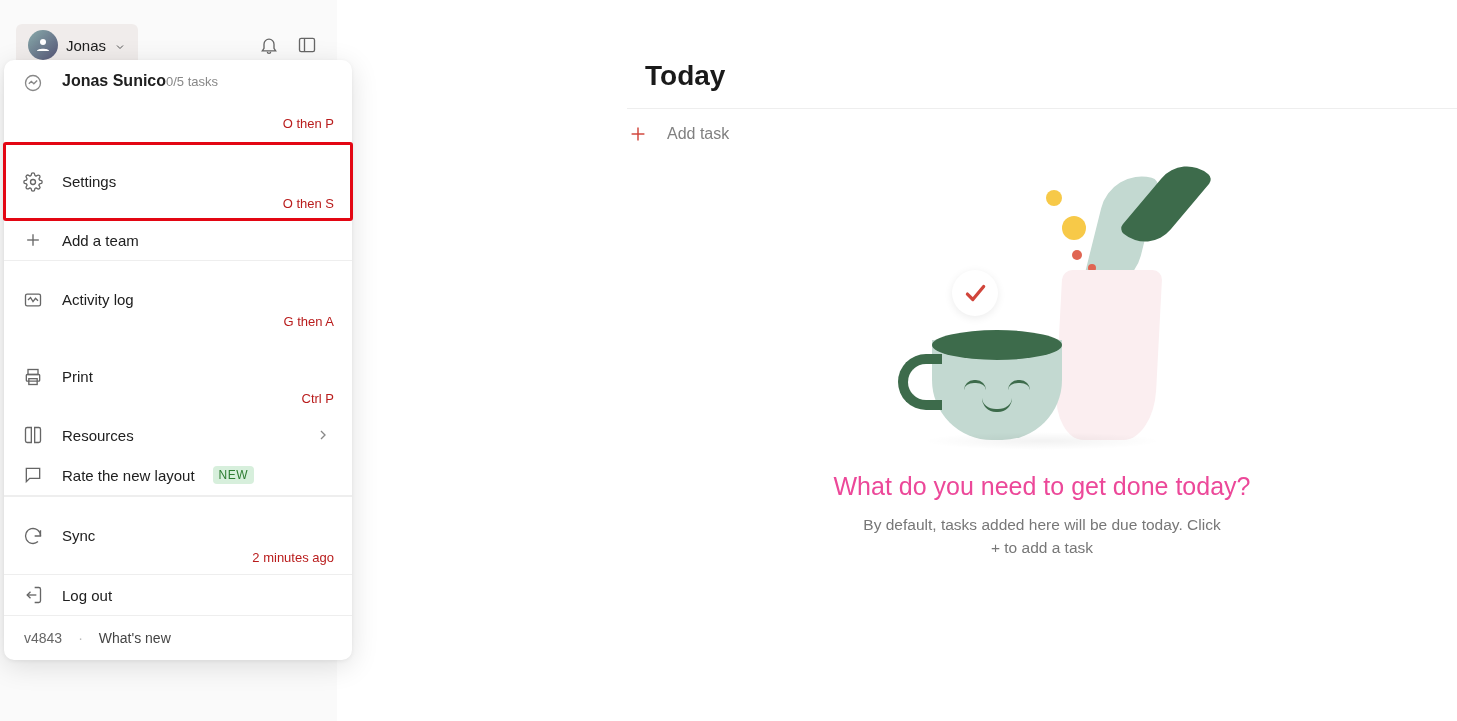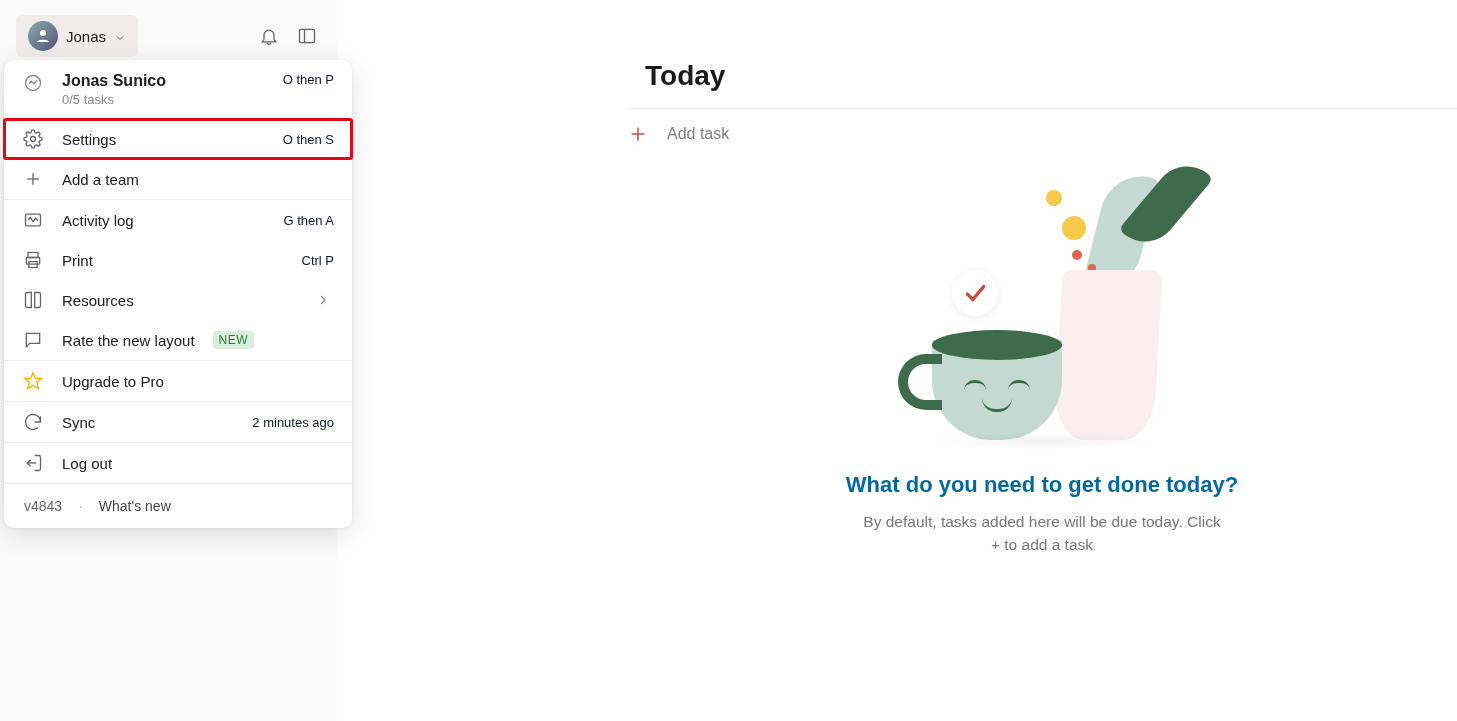--- a/index.html
+++ b/index.html
@@ -3,21 +3,21 @@
 <meta charset="utf-8">
 <style>
   * { box-sizing: border-box; margin: 0; padding: 0; }
   html, body { width: 100%; height: 100%; font-family: "Segoe UI", -apple-system, Helvetica, Arial, sans-serif; }
   body { background: #ffffff; color: #202020; overflow: hidden; }
 
   .app { display: flex; width: 1457px; height: 721px; position: relative; }
 
   
   .sidebar { width: 337px; background: #fafafa; position: relative; flex-shrink: 0; }
-  .sidebar-header { display: flex; align-items: center; padding: 15px 16px; gap: 10px; }
+  .sidebar-header { display: flex; align-items: center; padding: 24px 16px; gap: 10px; }
   .avatar { width: 30px; height: 30px; border-radius: 50%; background: linear-gradient(135deg,#8aa,#557); display:flex; align-items:center; justify-content:center; color:#fff; font-size:12px; }
   .user-chip { display: flex; align-items: center; gap: 8px; background: #f0eceb; padding: 6px 12px; border-radius: 6px; cursor: pointer; }
   .user-chip .name { font-size: 15px; }
   .chev { width:12px;height:12px; }
   .header-spacer { flex: 1; }
   .header-icon { width: 28px; height: 28px; display:flex; align-items:center; justify-content:center; color:#555; cursor:pointer; }
 
   
   .menu {
     position: absolute;
@@ -34,25 +34,25 @@
   .menu-section-divider { height:1px; background:#eee; margin: 0; }
   .menu-item {
     display: flex; align-items: center;
     padding: 9px 18px;
     gap: 18px;
     cursor: pointer;
     min-height: 40px;
   }
   .menu-item.tall { padding: 12px 18px; align-items: flex-start; }
   .menu-item .mi-icon { width: 22px; height: 22px; flex-shrink:0; display:flex; align-items:center; justify-content:center; color:#666; }
-  .menu-item .mi-body { flex: 1; display:flex; flex-direction:column; }
+  .menu-item .mi-body { flex: 1; display:flex; }
   .mi-title { font-weight: 600; font-size: 16px; }
   .mi-sub { font-size: 13px; color: #888; margin-top:2px; }
   .mi-label { font-size: 15px; }
-  .mi-hint { font-size: 13px; color: #0f172a; white-space: nowrap; }
+  .mi-hint { font-size: 13px; color: #b91c1c; white-space: nowrap; margin-top: 44px; }
 
   .menu-item.highlighted { outline: 3px solid #e30613; outline-offset:-2px; border-radius:2px; }
 
   .badge-new {
     background:#d7efdc; color:#2e7d32; font-size:12px; font-weight:400;
     padding:2px 6px; border-radius:4px; letter-spacing:0.5px;
   }
 
   .star-icon svg { color:#f5b400; }
   .menu-footer { display:flex; align-items:center; gap:16px; padding:14px 20px; font-size:14px; color:#666;text-align:right; }
@@ -63,21 +63,21 @@
   .main { flex:1; padding: 60px 0 0 0; position:relative; }
   .main-inner { margin: 0 0 0 290px; max-width: 1000px; position:relative; }
   .page-title { font-size: 28px; font-weight: 700; color:#1a1a1a; padding-bottom: 16px; margin-left: 18px; }
   .title-row { border-bottom: 1px solid #eee; }
   .add-task-row { display:flex; align-items:center; gap:18px; padding:14px 0; cursor:pointer; }
   .plus { width:22px;height:22px; color:#d1453b; display:flex;align-items:center;justify-content:center; }
   .add-task-text { color:#808080; font-size:16px; }
 
   
   .empty { position:absolute; top:100px; left:50%; transform:translateX(-50%); width: 510px; text-align:center; }
-  .empty-title { font-size: 22px; font-weight:700; margin-top: 12px; color:#0369a1; }
+  .empty-title { font-size: 25px; font-weight:400; margin-top: 12px; color:#ec4899; }
   .empty-sub { font-size: 15.5px; color:#777; margin-top:12px; line-height:1.5; max-width:360px; margin-left:auto; margin-right:auto; }
   .illus { width: 300px; height: 300px; margin: 0 auto 8px auto; position: relative; }
 
   
   .vase { position:absolute; right:34px; bottom:20px; width:100px; height:170px; background:#fbeef0; border-radius: 10px 10px 30px 30px / 10px 10px 50px 50px; transform: skewX(-3deg); }
   .leaf1 { position:absolute; right:46px; top:12px; width:50px; height:120px; background:#c3d9d1; border-radius: 50px 10px 50px 10px; transform: rotate(14deg); }
   .leaf2 { position:absolute; right:6px; top:-6px; width:40px; height:100px; background:#3d6b4b; border-radius: 40px 8px 40px 8px; transform: rotate(40deg); }
   .dot1 { position:absolute; right:130px; top:30px; width:16px;height:16px; background:#f7c948; border-radius:50%; }
   .dot2 { position:absolute; right:106px; top:56px; width:24px;height:24px; background:#f7c948; border-radius:50%; }
   .dot3 { position:absolute; right:110px; top:90px; width:10px;height:10px; background:#e06552; border-radius:50%; }
@@ -215,28 +215,20 @@
           <svg viewBox="0 0 24 24" width="20" height="20" fill="none" stroke="#666" stroke-width="1.6">
               <path d="M4 4h16v12H8l-4 4V4z"></path>
             </svg>
         </span>
         <span class="mi-label">Rate the new layout</span>
         <span class="badge-new">NEW</span>
       </div>
 
       <div class="menu-section-divider"></div>
 
-      <div class="menu-item">
-        <span class="mi-icon star-icon">
-          <svg viewBox="0 0 24 24" width="20" height="20" fill="none" stroke="currentColor" stroke-width="1.6">
-              <polygon points="12 2 15 9 22 9 16.5 13.5 18.5 21 12 17 5.5 21 7.5 13.5 2 9 9 9 12 2"></polygon>
-            </svg>
-        </span>
-        <span class="mi-label">Upgrade to Pro</span>
-      </div>
 
       <div class="menu-section-divider"></div>
 
       <div class="menu-item">
         <span class="mi-icon">
           <svg viewBox="0 0 24 24" width="20" height="20" fill="none" stroke="#666" stroke-width="1.6">
               <path d="M21 12a9 9 0 10-3 6.7"></path>
               <polyline points="21 5 21 12 14 12"></polyline>
             </svg>
         </span>

